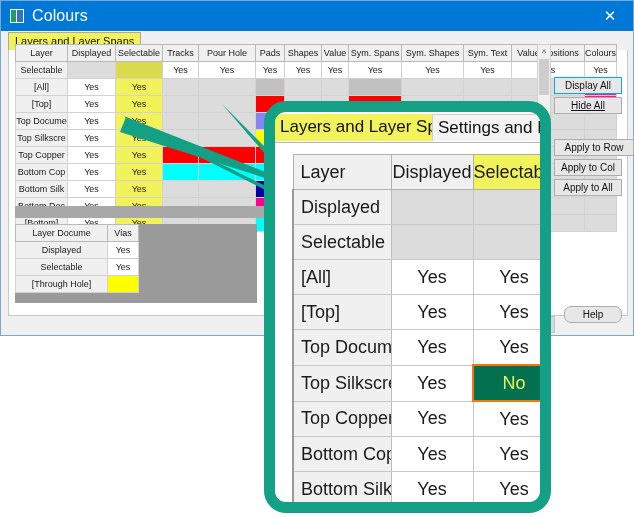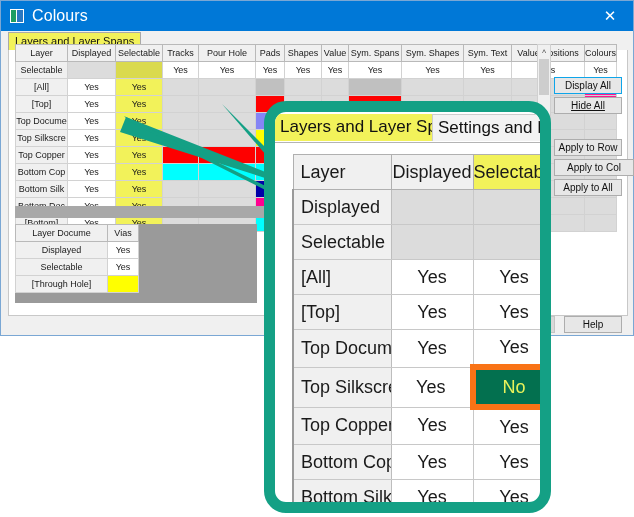--- a/index.html
+++ b/index.html
@@ -140,21 +140,21 @@
   }
   #co-table td.lbl{
     text-align:left;padding-left:7px;background:#f0f0f0;
     border-left:2px solid #9a9a9a;border-right:1px solid #bdbdbd;
   }
   #co-table td.hdr{background:#f0f0f0;border:1px solid #b0b0b0;}
   #co-table td.hl{background:#f2f25a;border:1px solid #b0b0b0;}
   #co-table td.gry{background:#dcdcdc;}
   #co-table td.no{
     background:#03704f;color:#e8f25a;
-    border:6px solid #f97316;
+    border:2px solid #f97316;
   }
 
   
   #arrow{position:absolute;left:100px;top:100px;width:230px;height:140px;}
 </style>
 </head>
 <body>
 
 <div id="dialog">
 
@@ -397,27 +397,27 @@
         <td class="lbl">[Through Hole]</td>
         <td style="background:#ffff00"></td>
       </tr>
     </tbody>
       </table>
 
   </div>
 
   <div class="btn def" style="left:553px;top:76px;width:68px;">Display All</div>
   <div class="btn" style="left:553px;top:96px;width:68px;text-decoration:underline;">Hide All</div>
-  <div class="btn" style="left:553px;top:138px;width:68px;text-align:center;">Apply to Row</div>
-  <div class="btn" style="left:553px;top:158px;width:80px;">Apply to Col</div>
+  <div class="btn" style="left:553px;top:138px;width:80px;text-align:center;">Apply to Row</div>
+  <div class="btn" style="left:553px;top:158px;width:68px;">Apply to Col</div>
   <div class="btn" style="left:553px;top:178px;width:68px;">Apply to All</div>
 
   <div id="botbar">
     <div class="btn" style="left:500px;top:10px;width:54px;background:#d8d8d8;color:#9a9a9a;border-color:#c4c4c4;">Apply</div>
-    <div class="btn" style="left:563px;top:10px;width:58px;">Help</div>
+    <div class="btn" style="left:563px;top:0;width:58px;border-radius:7px;">Help</div>
   </div>
 
 </div>
 
 <svg id="arrow" viewBox="0 0 230 140">
   <path d="M122,4 L196,78 L176,90 L206,100 L202,66 L185,77 Z" fill="#14a085"></path>
   <path d="M26,17 L196,84 L206,64 L228,92 L195,103 L200,89 L20,32 Z" fill="#14a085"></path>
   <path d="M24,16 L210,108 L202,124 L228,130 L219,100 L209,112 L30,22 Z" fill="#14a085"></path>
 </svg>
 

